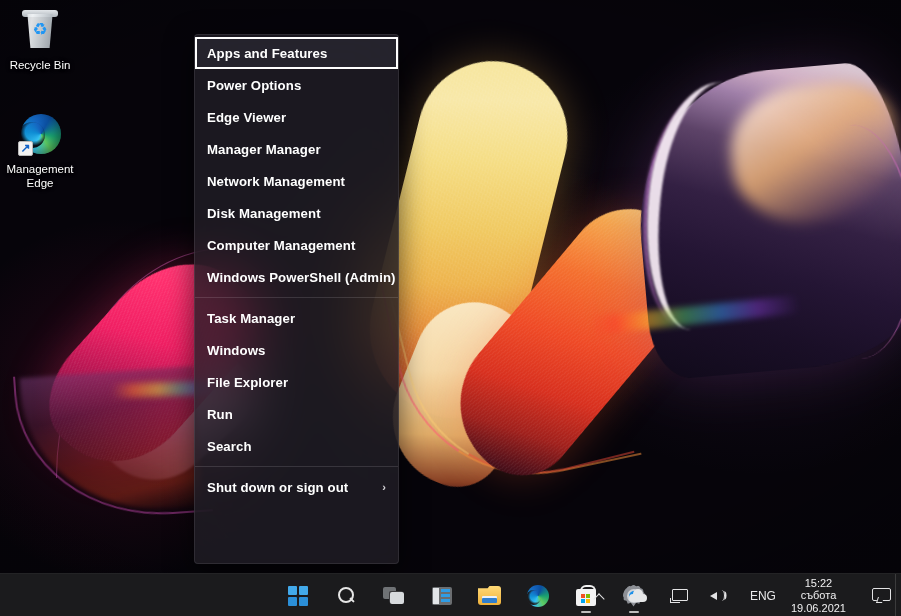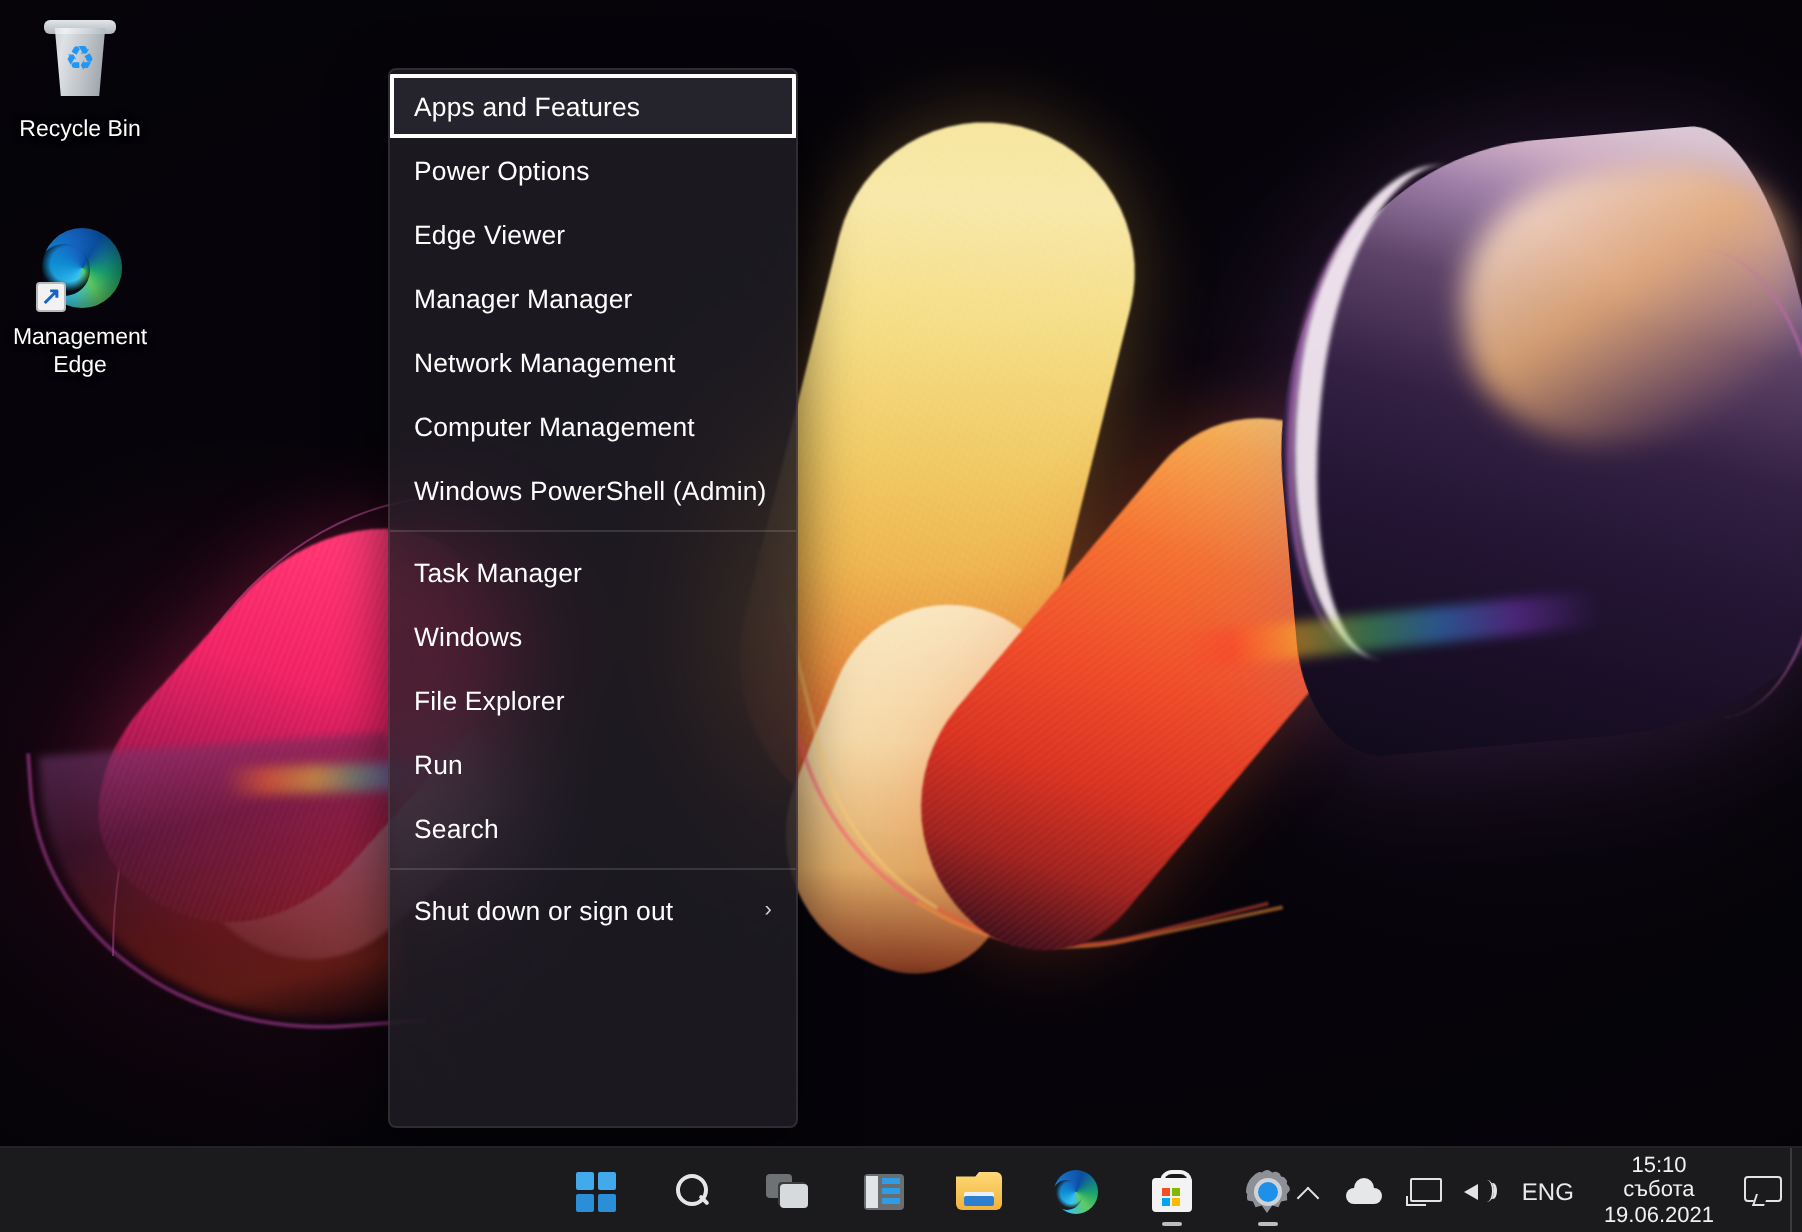--- a/index.html
+++ b/index.html
@@ -311,20 +311,21 @@
     left: 194px; top: 34px;
     width: 205px; height: 530px;
     background: rgba(32,30,38,0.80);
     backdrop-filter: blur(28px) saturate(130%);
     -webkit-backdrop-filter: blur(28px) saturate(130%);
     border: 1px solid rgba(255,255,255,0.09);
     border-radius: 4px;
     box-shadow: 0 8px 28px rgba(0,0,0,0.6);
     padding: 2px 0 0 0;
     overflow: hidden;
+    font-weight: bold;
   }
   .menu-item {
     position: relative;
     height: 32px;
     display: flex;
     align-items: center;
     padding: 0 10px 0 12px;
     color: #ffffff;
     font-size: 13.2px;
     letter-spacing: .1px;
@@ -478,20 +479,21 @@
   
   #tray {
     position: absolute; right: 0; top: 0; height: 43px;
     display: flex; align-items: center;
   }
   .tray-item {
     display: flex; align-items: center; justify-content: center;
     height: 43px; padding: 0 6px;
     color: #e9e9ea; font-size: 12px;
     cursor: default;
+    margin-left: 11px;
   }
 
   .ic-chevron { width: 12px; height: 12px; position: relative; }
   .ic-chevron::before {
     content:""; position:absolute; left: 1px; top: 5px;
     width: 7px; height: 7px;
     border-left: 1.4px solid #e3e3e4; border-top: 1.4px solid #e3e3e4;
     transform: rotate(45deg);
   }
   .ic-cloud { width: 18px; height: 13px; position: relative; }
@@ -605,20 +607,23 @@
     <div class="menu-item">
       <span>Edge Viewer</span>
     </div>
     <div class="menu-item">
       <span>Manager Manager</span>
     </div>
     <div class="menu-item">
       <span>Network Management</span>
     </div>
     <div class="menu-item">
+      <span>Disk Management</span>
+    </div>
+    <div class="menu-item">
       <span>Computer Management</span>
     </div>
     <div class="menu-item">
       <span>Windows PowerShell (Admin)</span>
     </div>
 
     <div class="menu-sep"></div>
 
     <div class="menu-item">
       <span>Task Manager</span>
@@ -707,21 +712,21 @@
       </div>
       <div class="tray-item">
         <span class="ic-network"></span>
       </div>
       <div class="tray-item">
         <span class="ic-volume"></span>
       </div>
       <div class="tray-item">ENG</div>
 
       <div id="tray-clock">
-        <span>15:10</span>
+        <span>15:22</span>
         <span>събота</span>
         <span>19.06.2021</span>
       </div>
 
       <div class="tray-item">
         <span class="ic-notify"></span>
       </div>
 
       <div id="show-desktop"></div>
     </div>

